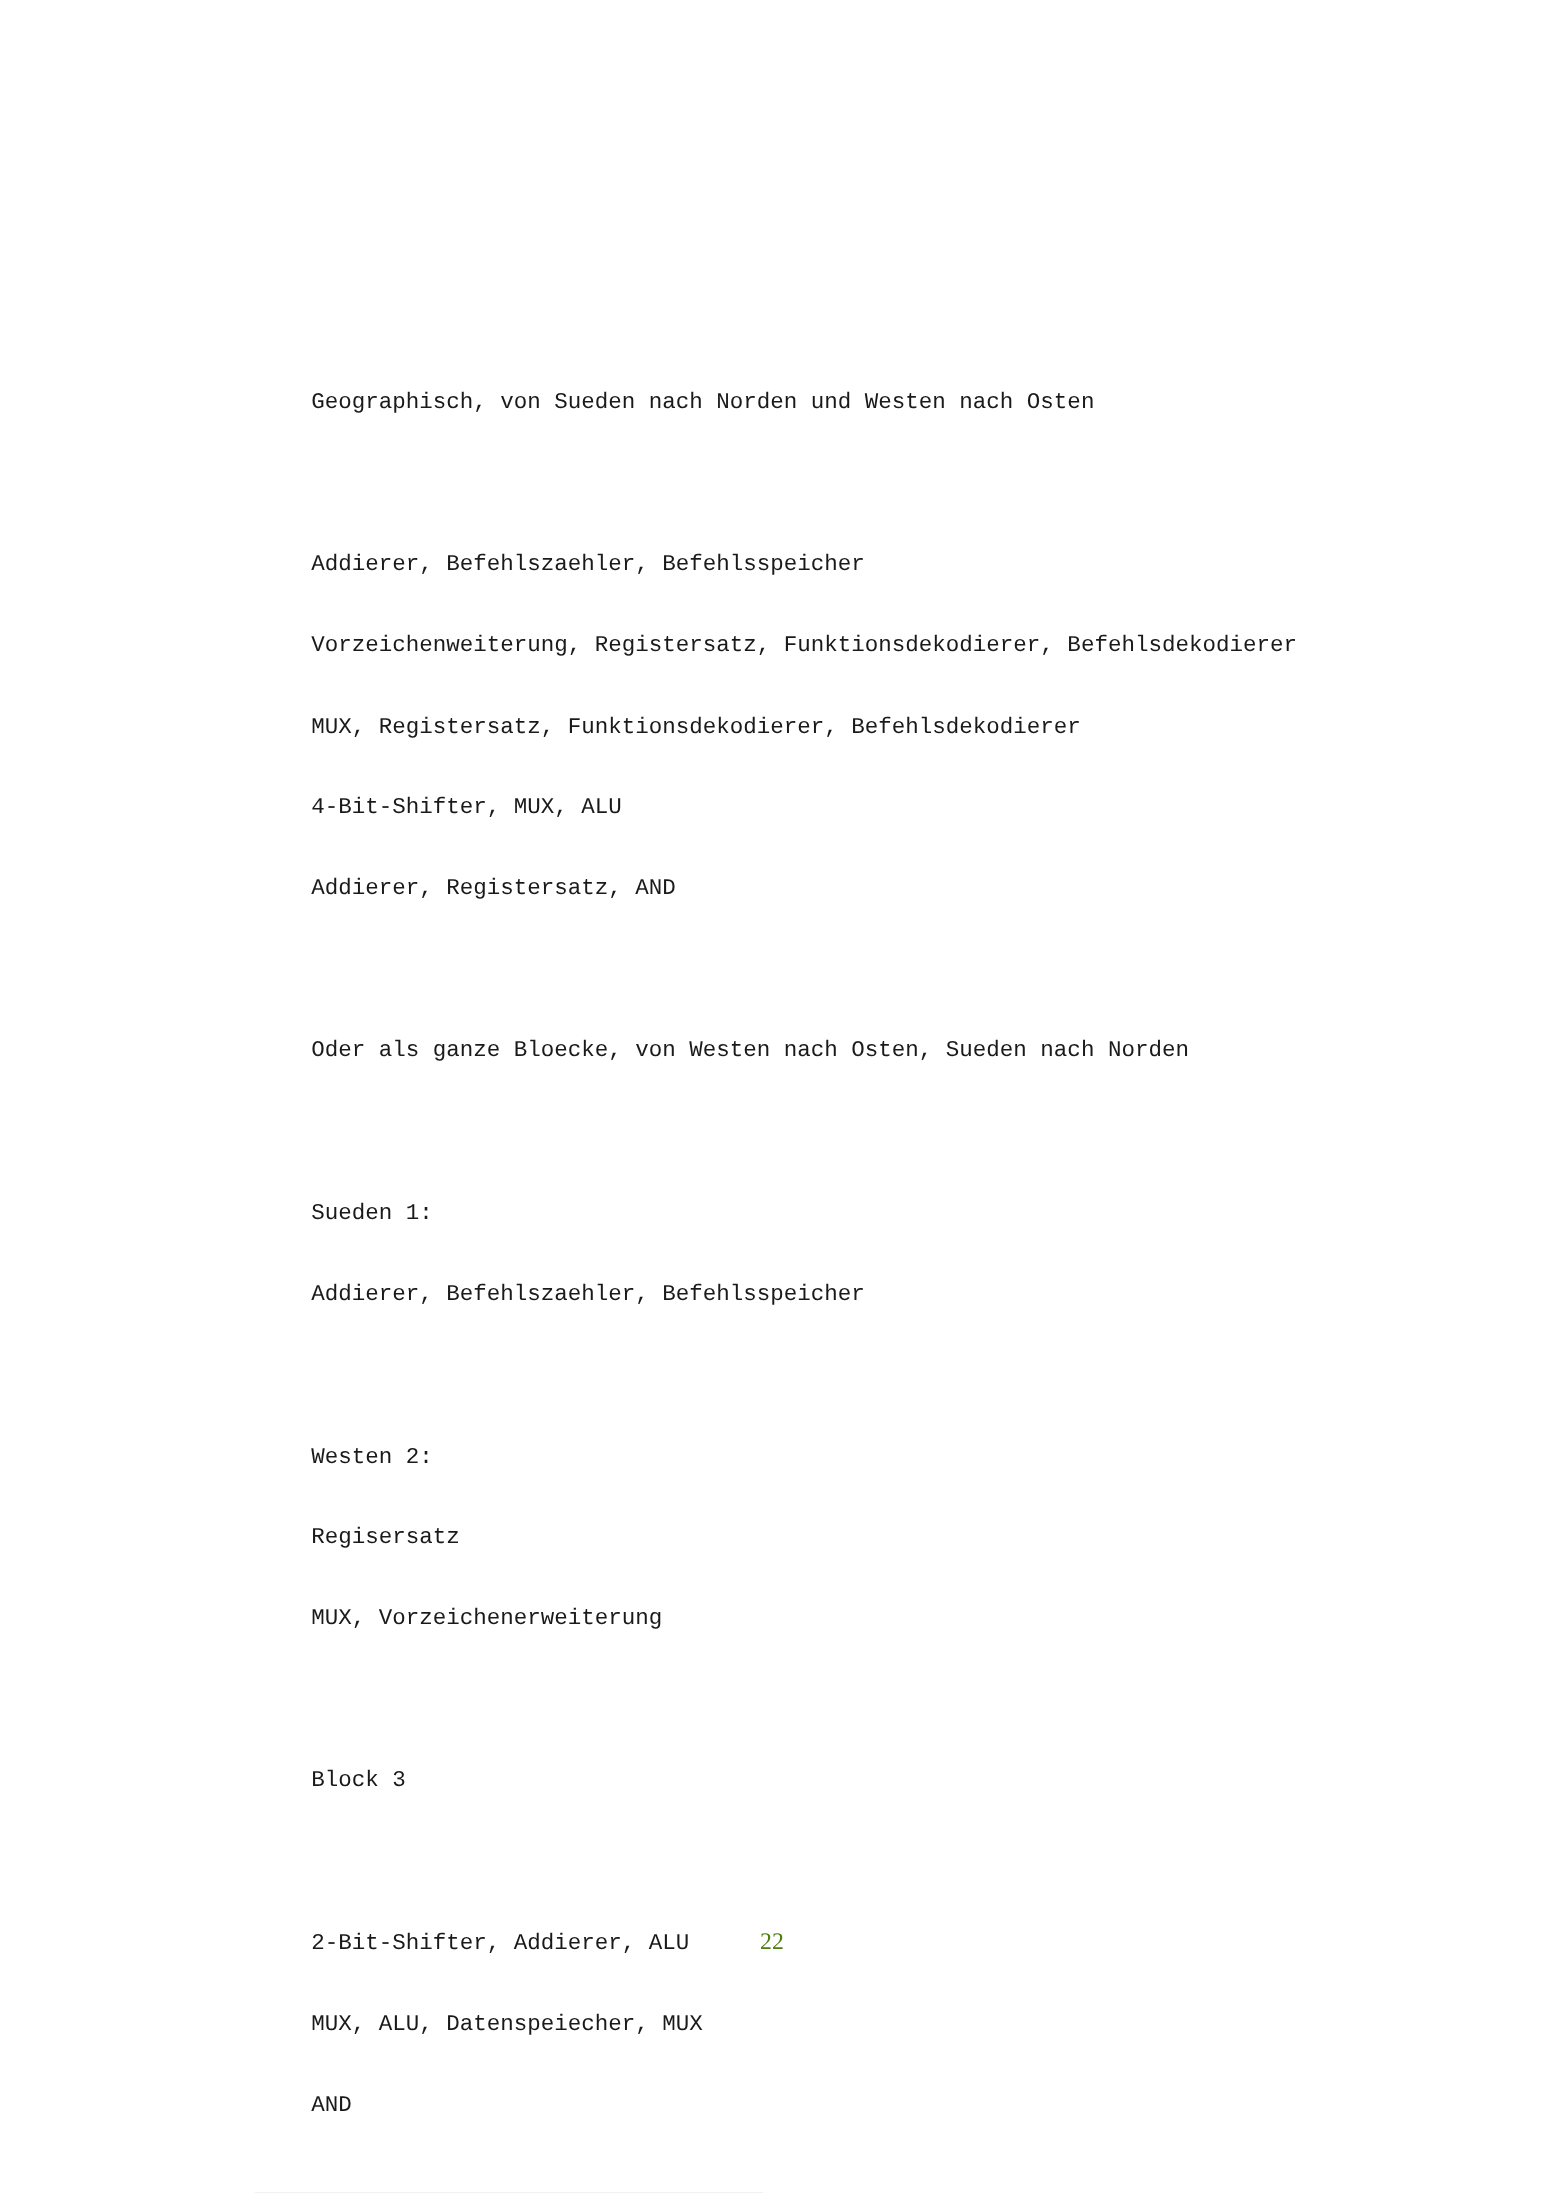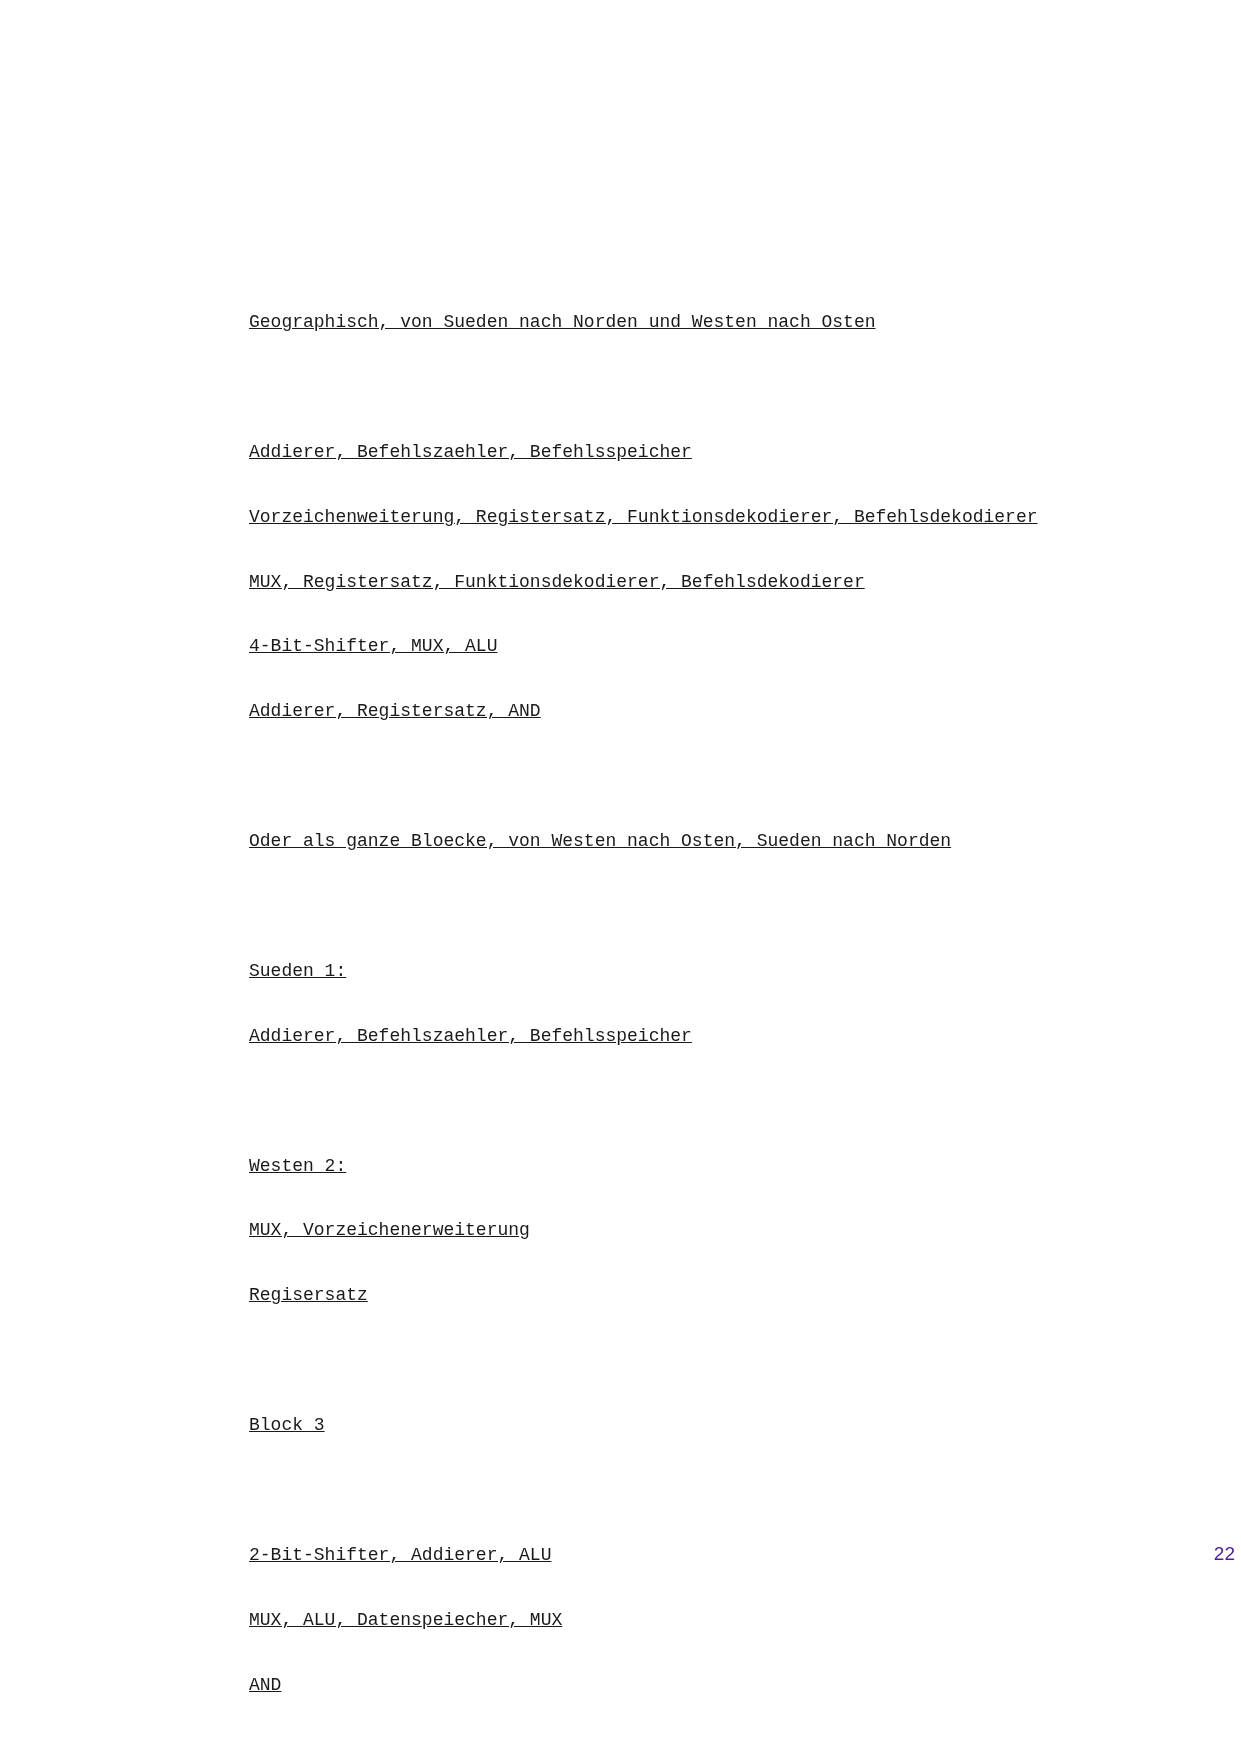--- a/index.html
+++ b/index.html
@@ -21,53 +21,52 @@
     top: 290px;
     margin: 0;
     font-family: "Liberation Mono", "DejaVu Sans Mono", monospace;
     font-size: 18px;
     color: #1a1a1a;
     white-space: pre;
   }
   .verbatim .line {
     height: 24.9px;
     line-height: 24.9px;
-    text-decoration: underline;
   }
   .page-number {
     position: absolute;
     left: 0;
     top: 1543px;
     width: 1235px;
-    text-align: right;
-    font-family: Liberation Sans, sans-serif;
+    text-align: center;
+    font-family: Liberation Serif, serif;
     font-size: 19px;
-    color: #4c1d95;
+    color: #4d7c0f;
   }
 </style>
 </head>
 <body>
 
 <div class="page">
   <pre class="verbatim">    <div class="line">Geographisch, von Sueden nach Norden und Westen nach Osten</div>
     <div class="line"></div>
     <div class="line">Addierer, Befehlszaehler, Befehlsspeicher</div>
     <div class="line">Vorzeichenweiterung, Registersatz, Funktionsdekodierer, Befehlsdekodierer</div>
     <div class="line">MUX, Registersatz, Funktionsdekodierer, Befehlsdekodierer</div>
     <div class="line">4-Bit-Shifter, MUX, ALU</div>
     <div class="line">Addierer, Registersatz, AND</div>
     <div class="line"></div>
     <div class="line">Oder als ganze Bloecke, von Westen nach Osten, Sueden nach Norden</div>
     <div class="line"></div>
     <div class="line">Sueden 1:</div>
     <div class="line">Addierer, Befehlszaehler, Befehlsspeicher</div>
     <div class="line"></div>
     <div class="line">Westen 2:</div>
+    <div class="line">Regisersatz</div>
     <div class="line">MUX, Vorzeichenerweiterung</div>
-    <div class="line">Regisersatz</div>
     <div class="line"></div>
     <div class="line">Block 3</div>
     <div class="line"></div>
     <div class="line">2-Bit-Shifter, Addierer, ALU</div>
     <div class="line">MUX, ALU, Datenspeiecher, MUX</div>
     <div class="line">AND</div>
     
     
     
     

